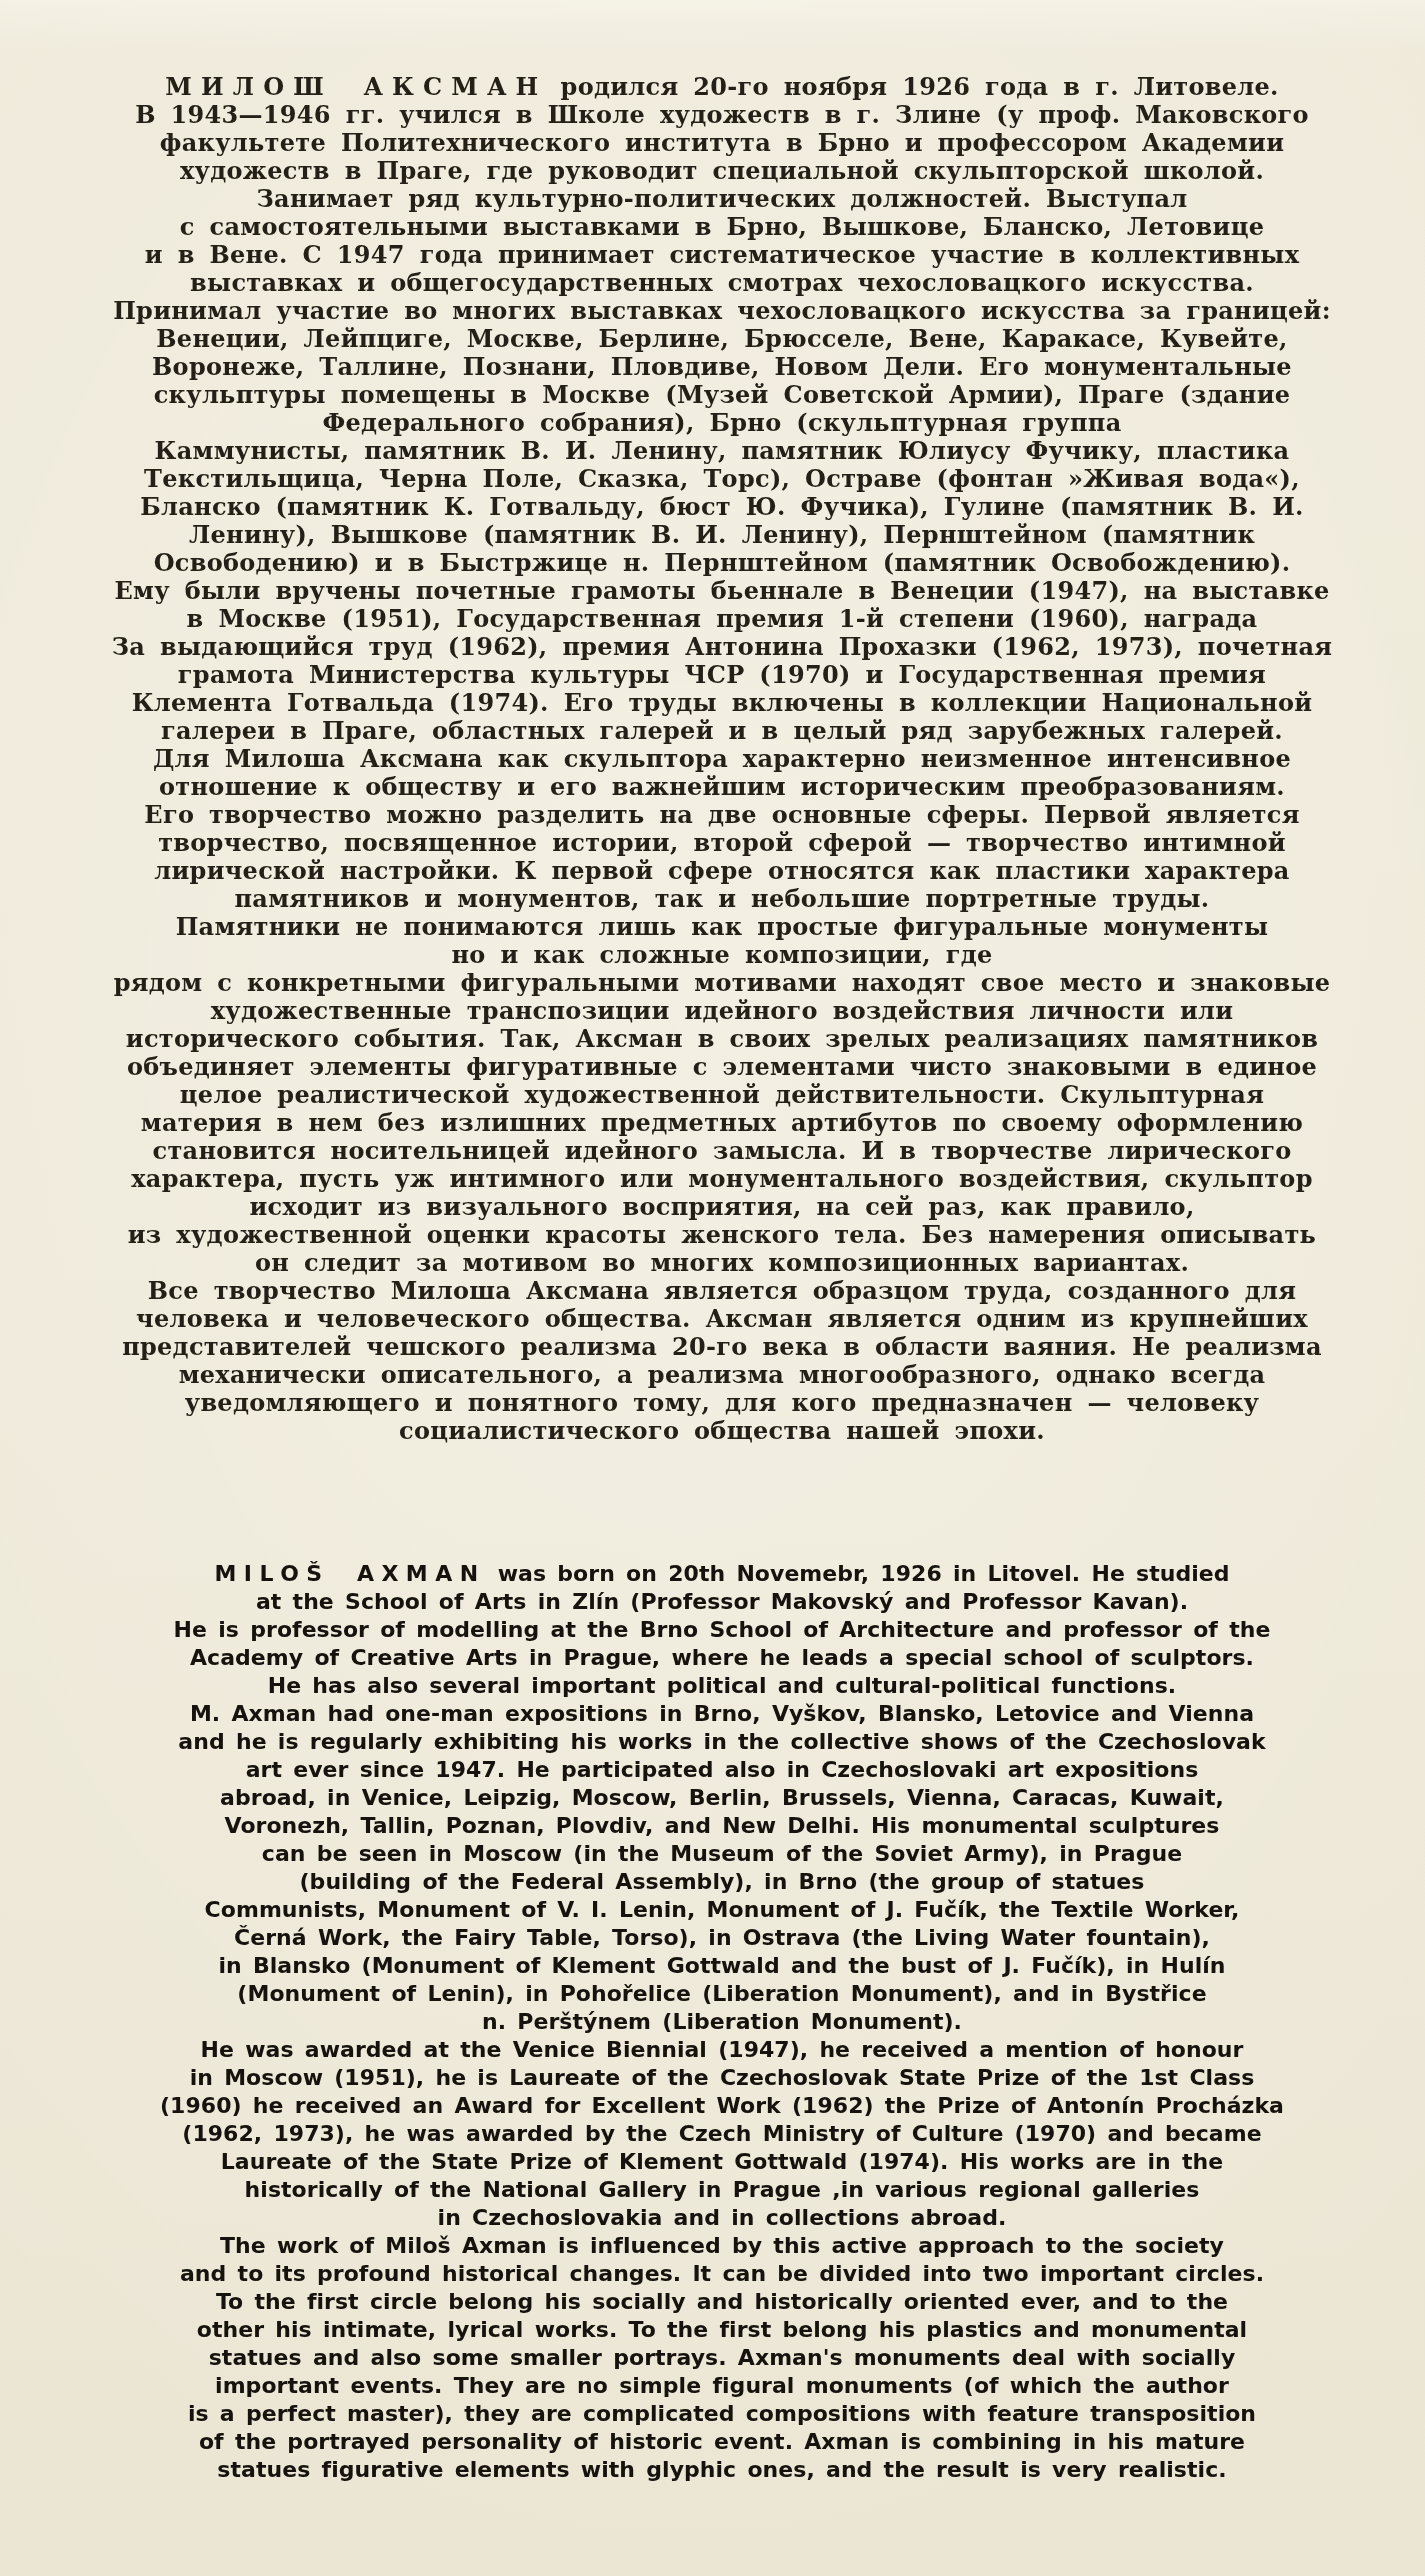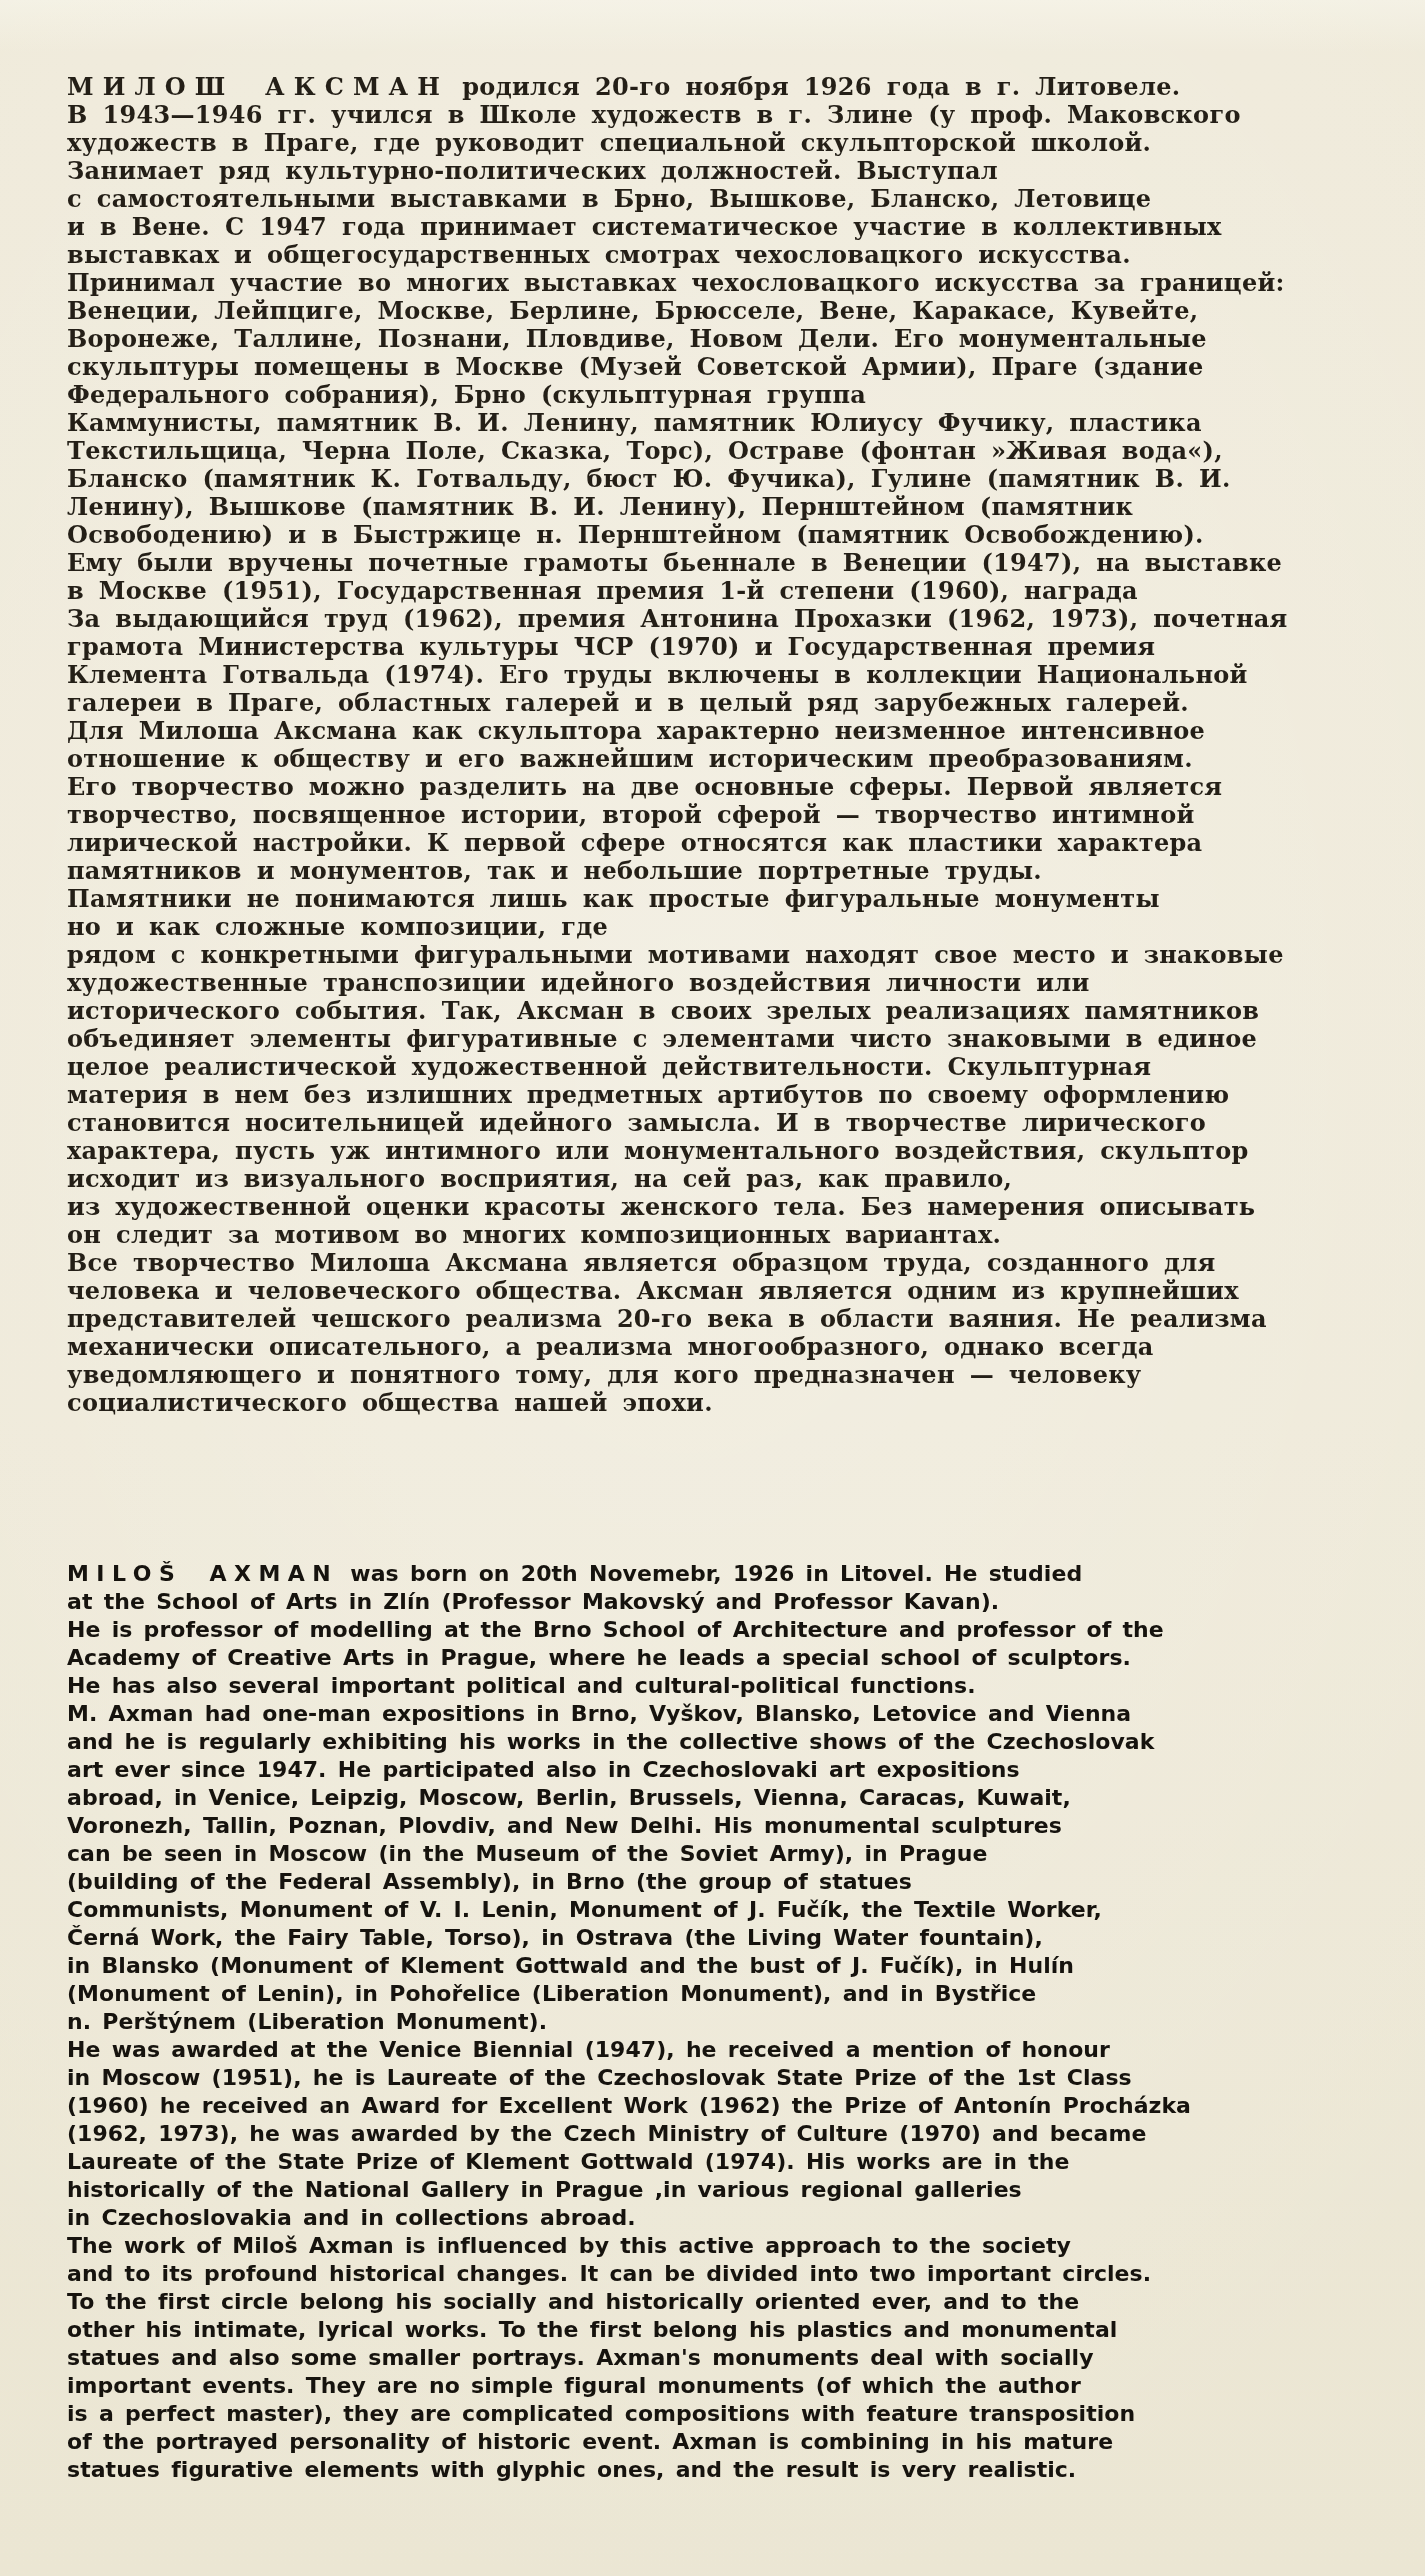--- a/index.html
+++ b/index.html
@@ -11,20 +11,21 @@
     overflow: hidden;
   }
   .page {
     position: relative;
     width: 1426px;
     height: 2576px;
     background:
       radial-gradient(ellipse 1604px 2317px at 48% 40%, rgba(255,255,255,0.28), rgba(255,255,255,0) 70%),
       linear-gradient(180deg, #f4f1e4 0%, #efeada 2%, #eee9d8 55%, #ebe6d3 100%);
     color: #241f17;
+    text-align: center;
   }
   .block {
     position: absolute;
     left: 67px;
     width: 1310px;
     white-space: nowrap;
   }
   .block.ru {
     top: 73px;
     font-family: "DejaVu Serif", serif;
@@ -57,20 +58,21 @@
 <body>
 
 <div class="page">
 
   <section class="block ru">
     <div class="line">
       <span class="heading">МИЛОШ АКСМАН</span><span>родился 20-го ноября 1926 года в г. Литовеле.</span>
     </div>
     <div>
         <div class="line">В 1943—1946 гг. учился в Школе художеств в г. Злине (у проф. Маковского</div>
+        <div class="line">факультете Политехнического института в Брно и профессором Академии</div>
         <div class="line">художеств в Праге, где руководит специальной скульпторской школой.</div>
         <div class="line">Занимает ряд культурно-политических должностей. Выступал</div>
         <div class="line">с самостоятельными выставками в Брно, Вышкове, Бланско, Летовице</div>
         <div class="line">и в Вене. С 1947 года принимает систематическое участие в коллективных</div>
         <div class="line">выставках и общегосударственных смотрах чехословацкого искусства.</div>
         <div class="line">Принимал участие во многих выставках чехословацкого искусства за границей:</div>
         <div class="line">Венеции, Лейпциге, Москве, Берлине, Брюсселе, Вене, Каракасе, Кувейте,</div>
         <div class="line">Воронеже, Таллине, Познани, Пловдиве, Новом Дели. Его монументальные</div>
         <div class="line">скульптуры помещены в Москве (Музей Советской Армии), Праге (здание</div>
         <div class="line">Федерального собрания), Брно (скульптурная группа</div>

